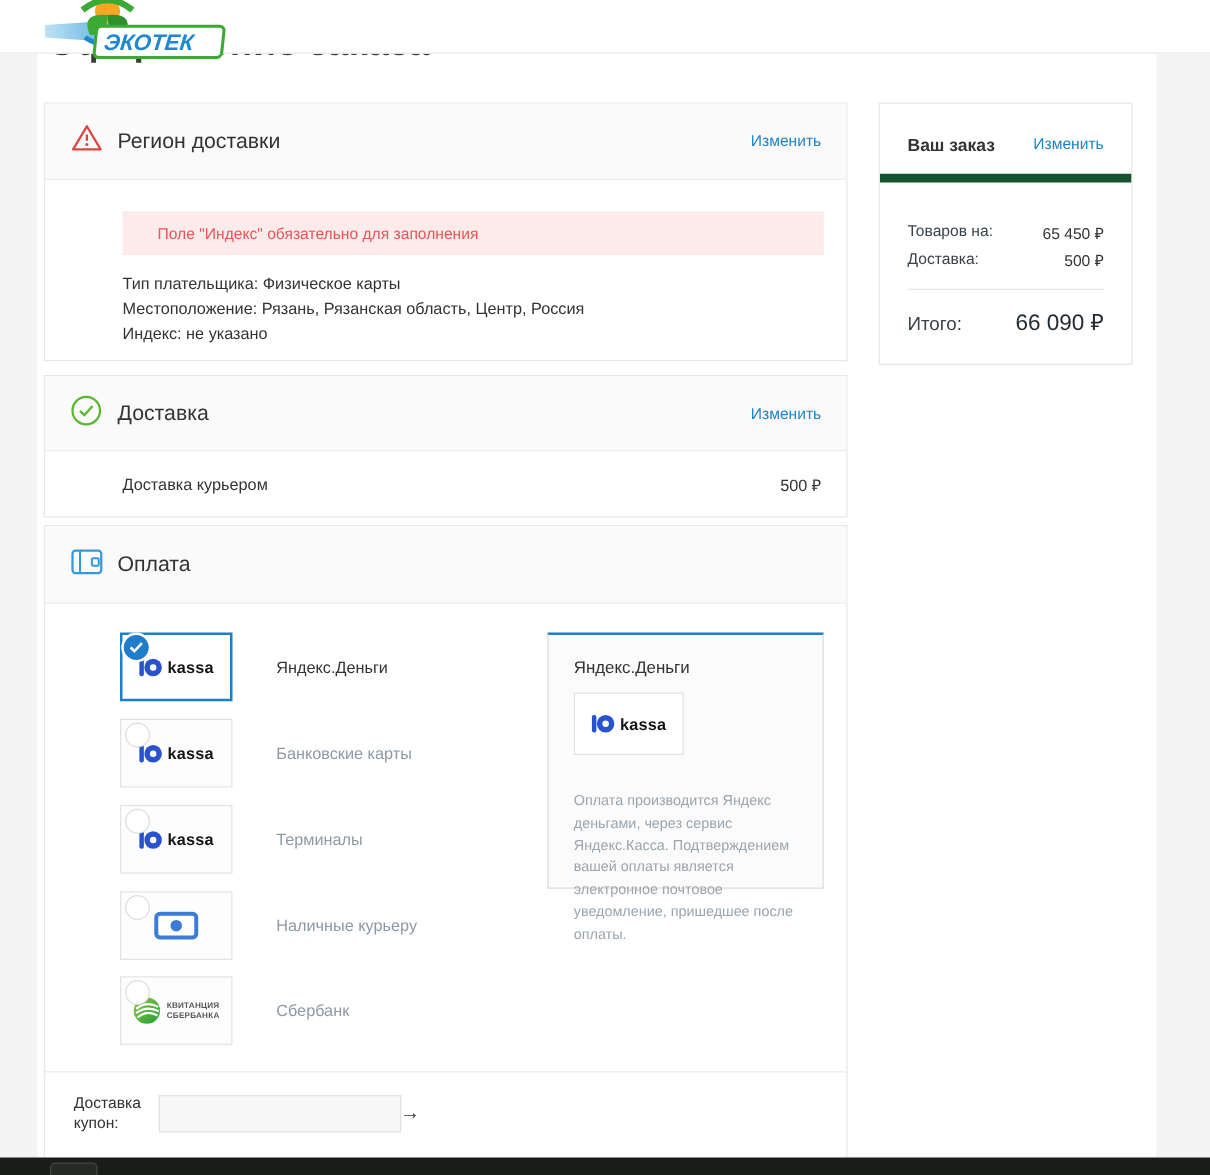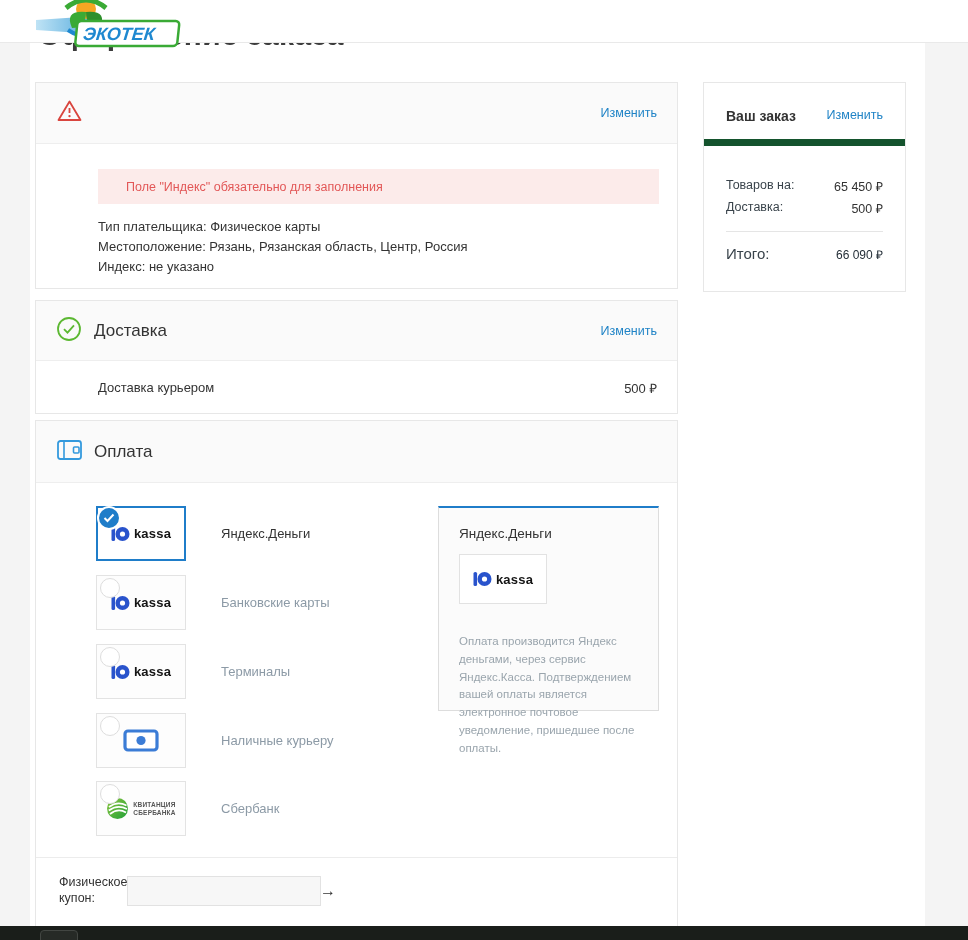--- a/index.html
+++ b/index.html
@@ -68,21 +68,21 @@
   
   .sidebar-card { position:absolute; left:703px; top:82px; width:203px; height:210px; background:#fff; border:1px solid #e7e7e7; z-index:2; }
   .sb-head { position:relative; height:63px; border-bottom:7px solid #14532d; }
   .sb-title { position:absolute; left:22px; top:25px; font-size:14px; font-weight:bold; color:#333; }
   .sb-edit { position:absolute; right:22px; top:25px; font-size:12.5px; color:#1f83c6; cursor:pointer; text-decoration:none; }
   .sb-row { position:absolute; left:22px; right:22px; display:flex; justify-content:space-between; font-size:12.5px; color:#39434b; }
   .sb-row .val { color:#333; }
   .sb-div { position:absolute; left:22px; right:22px; top:148px; border-top:1px solid #e5e5e5; }
   .sb-total { position:absolute; left:22px; right:22px; top:162px; display:flex; justify-content:space-between; align-items:baseline; }
   .sb-total .lbl { font-size:15px; color:#39434b; }
-  .sb-total .val { font-size:12px; color:#1f2a33; }
+  .sb-total .val { font-size:18px; color:#1f2a33; }
 
   .footer { position:absolute; left:0; top:926px; width:968px; height:14px; background:#1a1e1a; z-index:6; }
   .footer-chip { position:absolute; left:40px; top:4px; width:38px; height:14px; background:#262a26; border:1px solid #424642; border-radius:4px; }
 </style>
 </head>
 <body>
 
 <div class="page">
   <div class="content-bg"></div>
 
@@ -150,20 +150,21 @@
 
   <div class="card card-region">
     <div class="card-head">
       <span class="sec-icon">
         <svg width="27" height="25" viewBox="0 0 27 25">
           <path d="M13.5 3 L24.5 21.5 H2.5 Z" fill="none" stroke="#d9453e" stroke-width="1.8" stroke-linejoin="round"></path>
           <line x1="13.5" y1="9.5" x2="13.5" y2="14.5" stroke="#d9453e" stroke-width="1.8"></line>
           <circle cx="13.5" cy="17.6" r="1.2" fill="#d9453e"></circle>
         </svg>
       </span>
+      <span class="sec-title">Регион доставки</span>
       <a class="edit-link">Изменить</a>
     </div>
     <div class="error-box">Поле "Индекс" обязательно для заполнения</div>
     <div class="region-lines">
       <div>Тип плательщика: Физическое карты</div>
       <div>Местоположение: Рязань, Рязанская область, Центр, Россия</div>
       <div>Индекс: не указано</div>
     </div>
   </div>
 
@@ -280,21 +281,21 @@
             <circle cx="11.5" cy="9" r="7" fill="#2953cc"></circle>
               <circle cx="11.5" cy="9" r="2.6" fill="#fff"></circle>
           </svg>
           <span class="kassa-word">kassa</span>
         </span>
       </div>
       <div class="pay-detail-desc">Оплата производится Яндекс деньгами, через сервис Яндекс.Касса. Подтверждением вашей оплаты является электронное почтовое уведомление, пришедшее после оплаты.</div>
     </div>
 
     <div class="coupon-sep"></div>
-    <div class="coupon-label">Физическое купон:</div>
+    <div class="coupon-label">Доставка купон:</div>
     <div class="coupon-input-wrap">
       <input type="text" style="">
       <span class="coupon-arrow">→</span>
     </div>
   </div>
 
   <div class="sidebar-card">
     <div class="sb-head">
       <span class="sb-title">Ваш заказ</span>
       <a class="sb-edit">Изменить</a>

